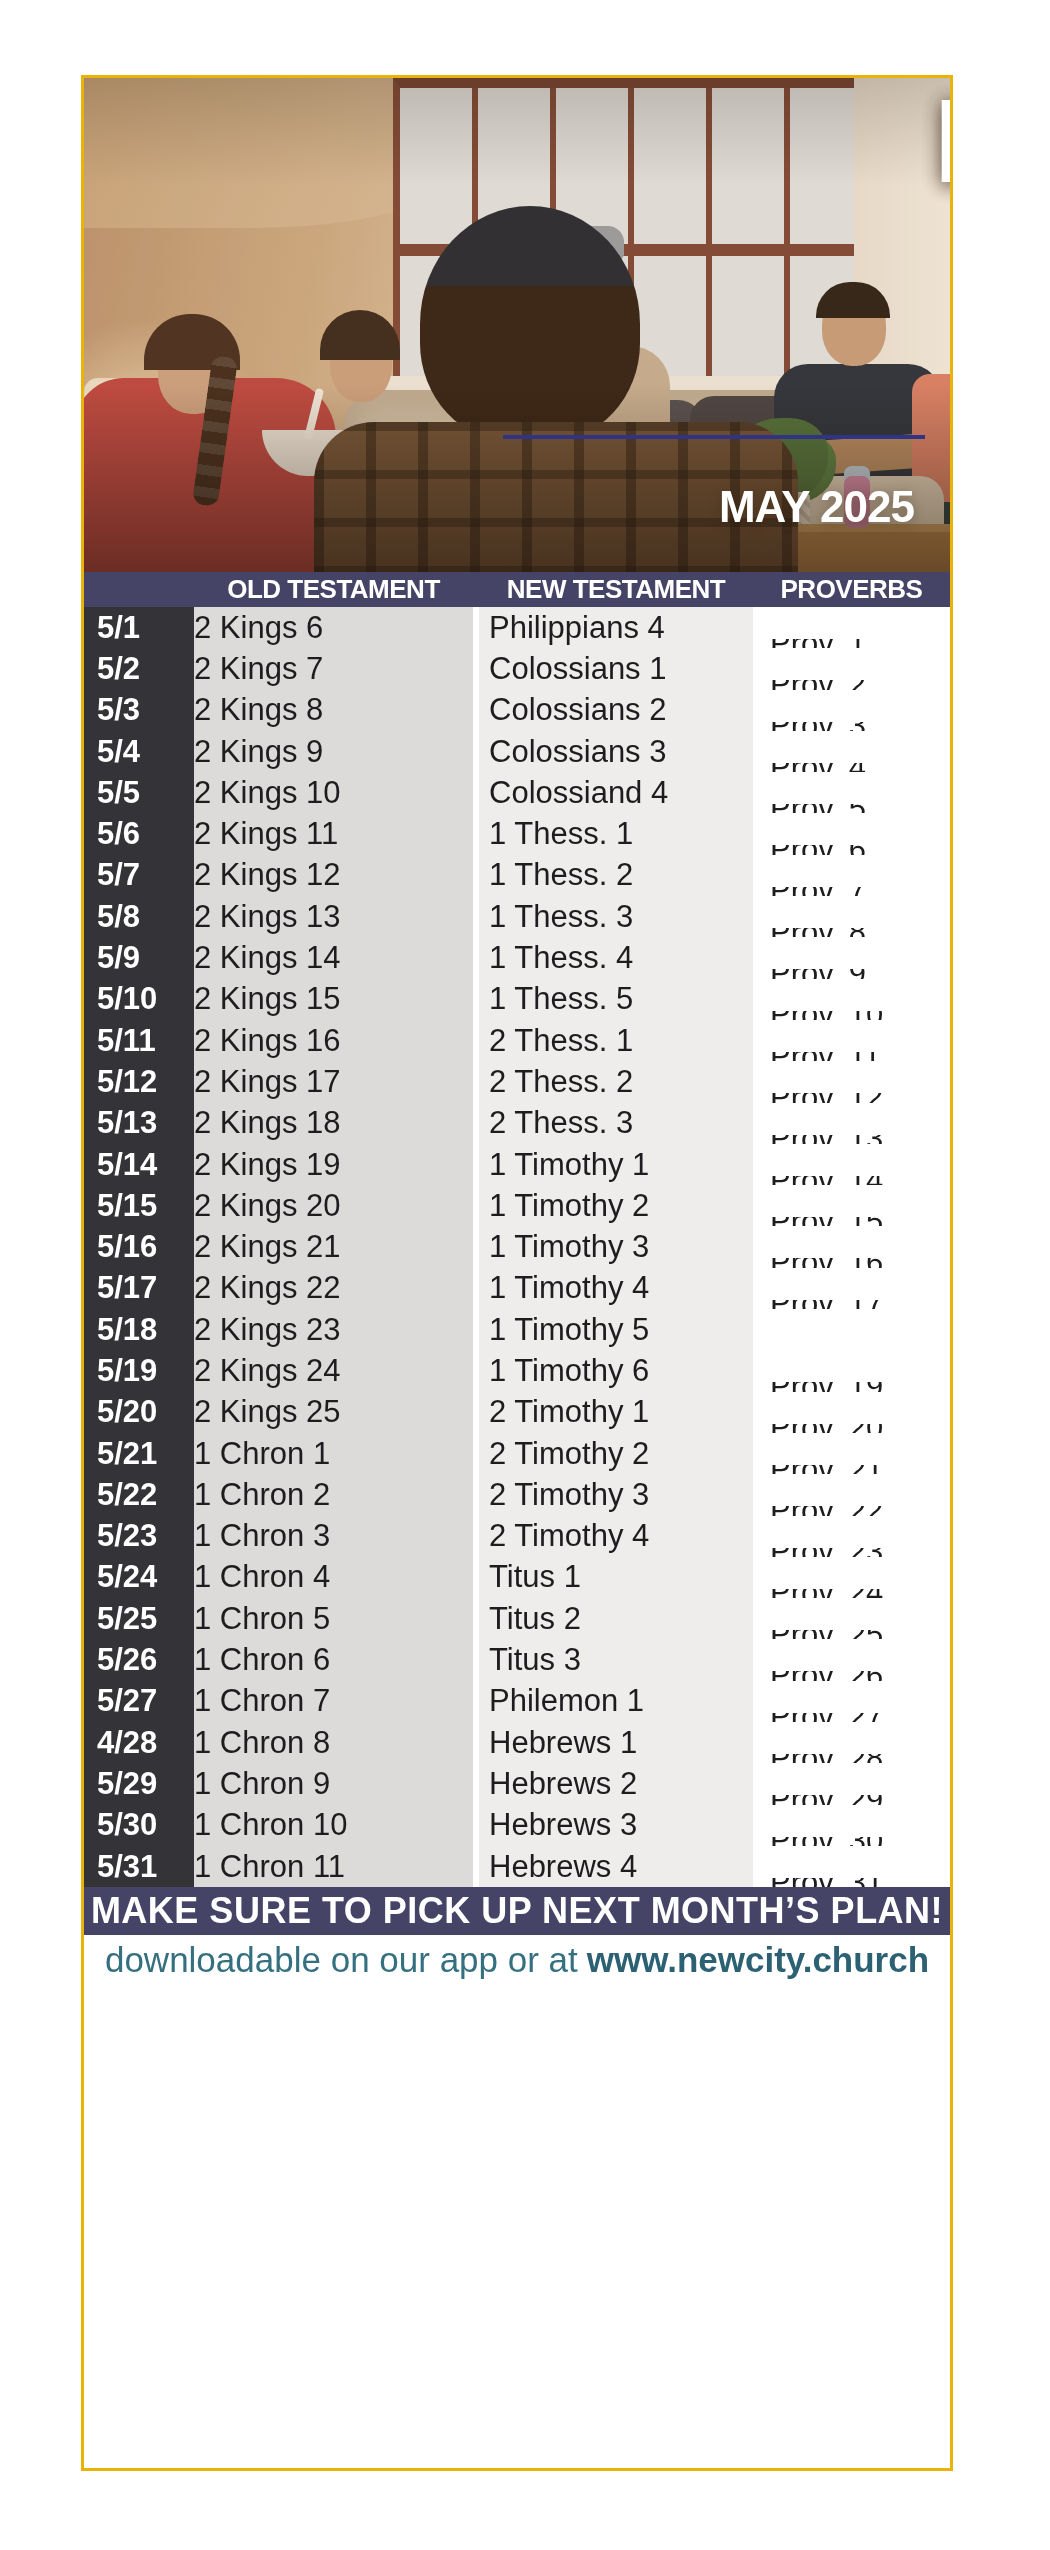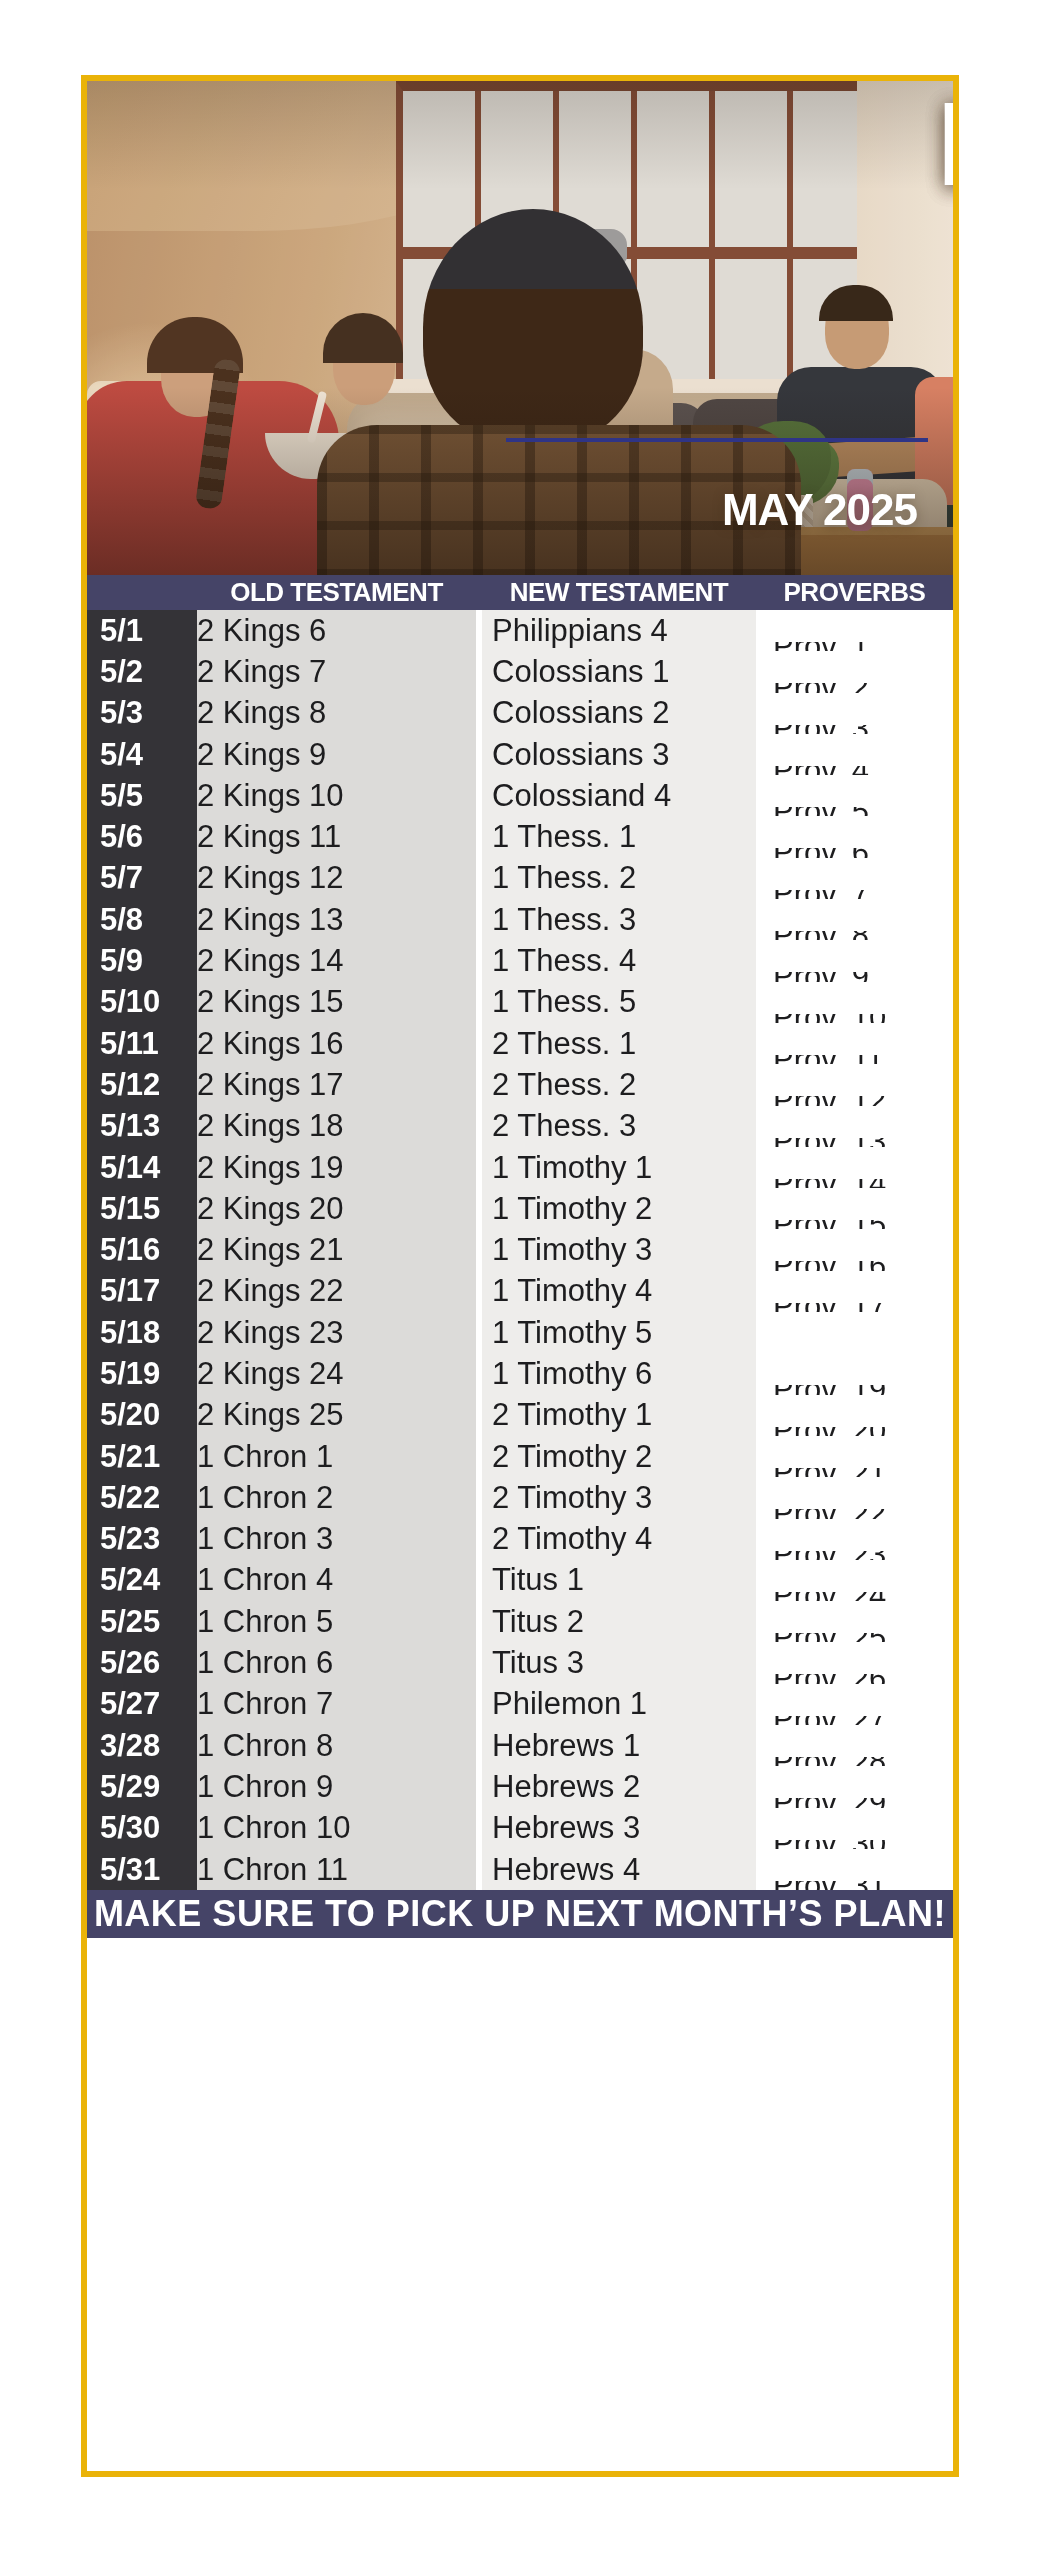--- a/index.html
+++ b/index.html
@@ -1,20 +1,20 @@
 <!DOCTYPE html>
 <html><head>
 <meta charset="utf-8">
 <style>
   html,body{margin:0;padding:0;background:#ffffff;}
   body{width:1050px;height:2550px;position:relative;font-family:"Liberation Sans",sans-serif;-webkit-font-smoothing:antialiased;}
   .page{position:absolute;inset:0;background:#fff;}
 
   
-  .poster{position:absolute;left:81px;top:75px;width:866px;height:2390px;border:6px solid #eab308;background:#fff;}
+  .poster{position:absolute;left:81px;top:75px;width:866px;height:2390px;border:3px solid #eab308;background:#fff;}
 
   
   .photo{position:relative;width:866px;height:494px;overflow:hidden;
     background:linear-gradient(100deg,#bb9470 0%,#cfae87 28%,#e2cdb2 55%,#efe5d5 78%,#f3ede2 100%);}
   .photo *{position:absolute;}
   .ceiling{left:0;top:0;width:420px;height:150px;background:linear-gradient(115deg,#caa87f,#ddc3a2);border-radius:0 0 60% 0;}
   .window-left{left:309px;top:0;width:470px;height:300px;background:#e6eaec;border:7px solid #7c4434;border-top:10px solid #6f3d2e;
     background-image:
       linear-gradient(to bottom, rgba(0,0,0,0) 52%, #7c4434 52%, #7c4434 56%, rgba(0,0,0,0) 56%),
       repeating-linear-gradient(to right, rgba(0,0,0,0) 0 72px, #7c4434 72px 78px);}
@@ -337,21 +337,21 @@
           <div class="cell c-prov">Prov. 26</div>
         </div>
         <div class="row cols">
           <div class="cell c-date">5/27</div>
           <div class="cell c-ot">1 Chron 7</div>
           <div class="cell c-gap"></div>
           <div class="cell c-nt">Philemon 1</div>
           <div class="cell c-prov">Prov. 27</div>
         </div>
         <div class="row cols">
-          <div class="cell c-date">3/28</div>
+          <div class="cell c-date">4/28</div>
           <div class="cell c-ot">1 Chron 8</div>
           <div class="cell c-gap"></div>
           <div class="cell c-nt">Hebrews 1</div>
           <div class="cell c-prov">Prov. 28</div>
         </div>
         <div class="row cols">
           <div class="cell c-date">5/29</div>
           <div class="cell c-ot">1 Chron 9</div>
           <div class="cell c-gap"></div>
           <div class="cell c-nt">Hebrews 2</div>
@@ -369,15 +369,19 @@
           <div class="cell c-ot">1 Chron 11</div>
           <div class="cell c-gap"></div>
           <div class="cell c-nt">Hebrews 4</div>
           <div class="cell c-prov">Prov. 31</div>
         </div>
       </div>
 
     <div class="footer-bar">
       <span>MAKE SURE TO PICK UP NEXT MONTH’S PLAN!</span>
     </div>
+    <div class="download-strip">
+      <span>downloadable on our app or at</span>
+      <b>www.newcity.church</b>
+    </div>
 
   </div>
 </div>
 
 </body></html>

